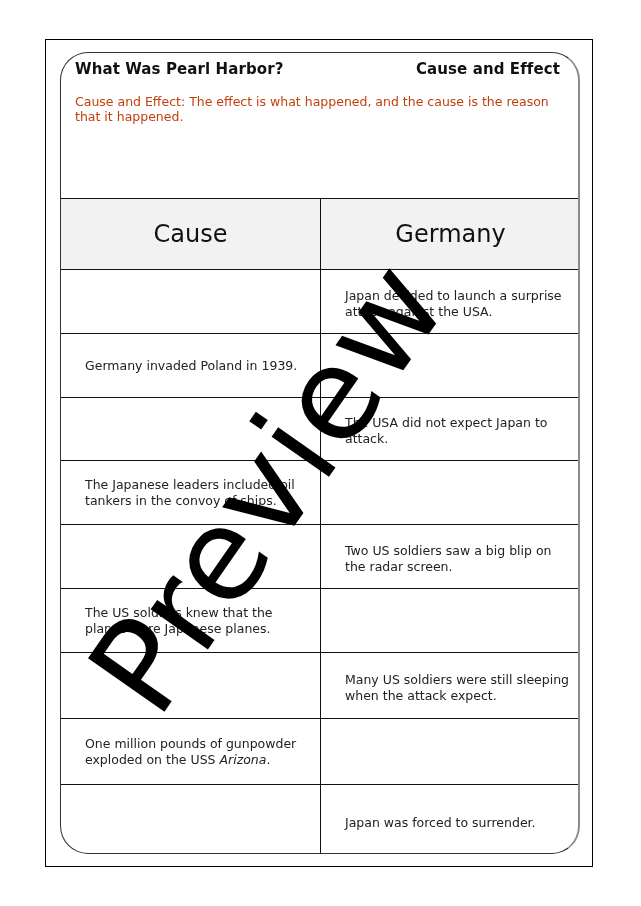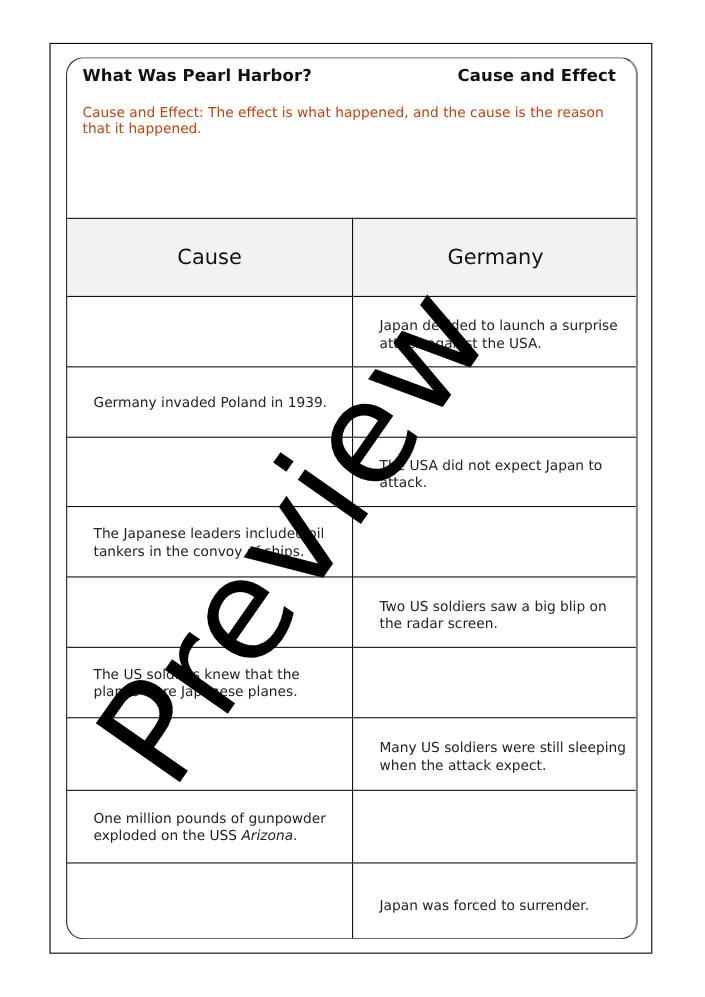--- a/index.html
+++ b/index.html
@@ -26,21 +26,21 @@
       background: #ffffff;
     }
     .card {
       position: absolute;
       left: 60px;
       top: 52px;
       width: 520px;
       height: 802px;
       border: 1.5px solid #333333;
       border-right: 2px solid #8a8a8a;
-      border-radius: 16px;
+      border-radius: 28px;
       box-sizing: border-box;
       background: #ffffff;
       overflow: hidden;
     }
     .title-row {
       position: absolute;
       left: 14px;
       right: 18px;
       top: 5px;
       height: 22px;
@@ -80,21 +80,21 @@
     table.ce th, table.ce td {
       border: 1.5px solid #111111;
       box-sizing: border-box;
       vertical-align: middle;
       text-align: left;
       padding: 0 6px;
     }
     table.ce th {
       background: #f2f2f2;
       font-weight: normal;
-      font-size: 19px;
+      font-size: 24px;
       text-align: center;
       height: 71px;
       color: #111111;
       margin-left: 32px;
     }
     table.ce td {
       font-size: 12.5px;
       line-height: 16px;
       color: #222222;
       padding-left: 24px;

